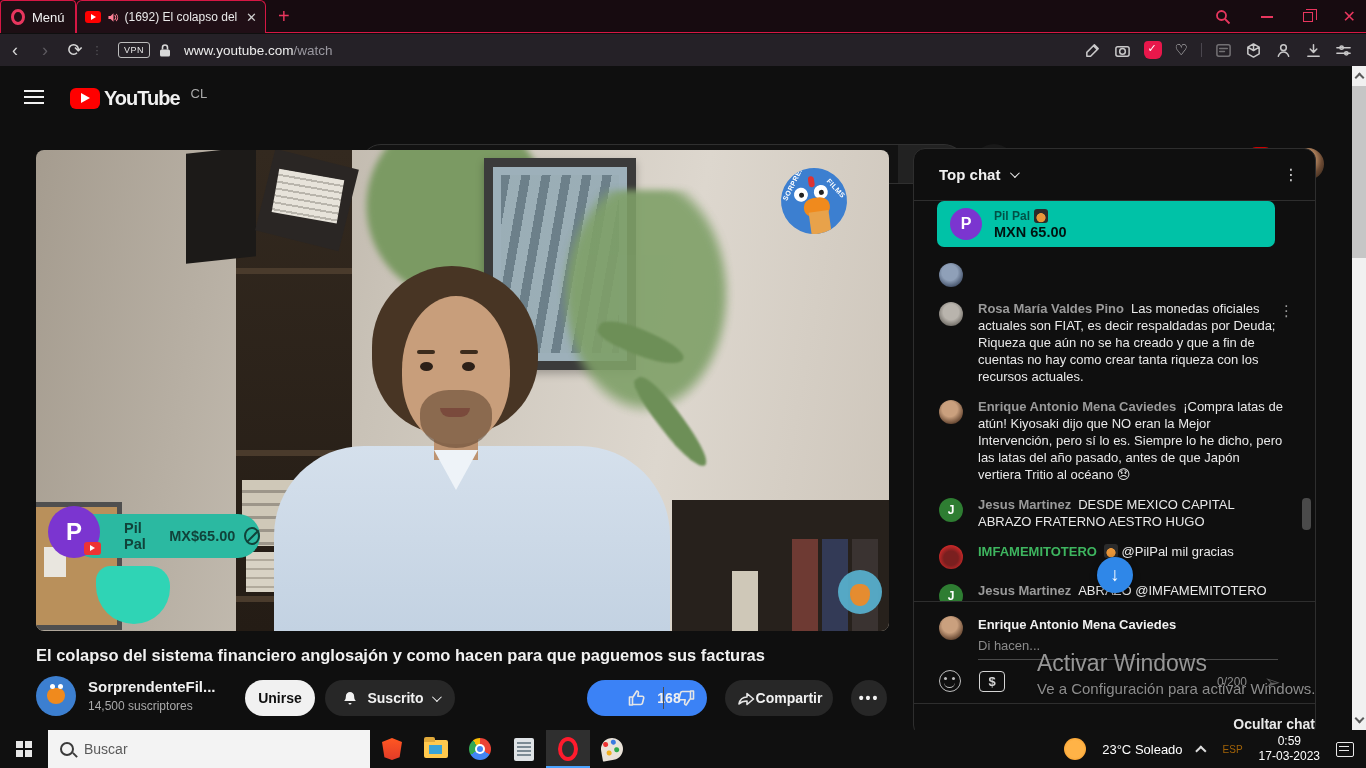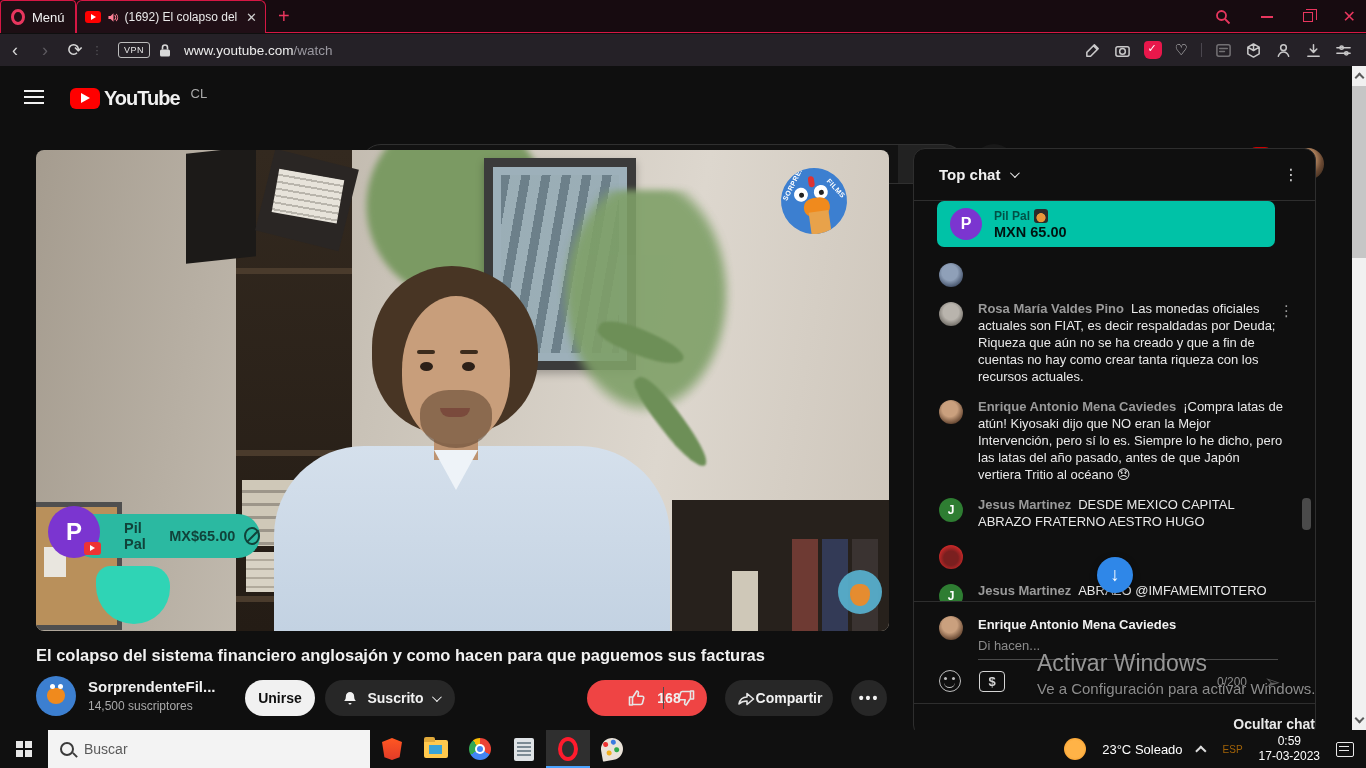--- a/index.html
+++ b/index.html
@@ -122,21 +122,21 @@
   .chav{position:absolute;left:36px;top:676px;width:40px;height:40px;border-radius:50%;background:#3c7fd0;overflow:hidden}
   .chav:before{content:"";position:absolute;left:11px;top:12px;width:18px;height:16px;border-radius:50% 50% 60% 60%;background:#f08a1d}
   .chav:after{content:"";position:absolute;left:14px;top:8px;width:5px;height:5px;border-radius:50%;background:#fff;box-shadow:8px 0 0 #fff}
   .chname{position:absolute;left:88px;top:678px;font-size:15px;font-weight:bold}
   .chsubs{position:absolute;left:88px;top:699px;font-size:12px;color:#aaa}
   .pill{position:absolute;top:680px;height:36px;border-radius:18px;background:#272727;display:flex;align-items:center;justify-content:center;font-size:14px;font-weight:bold;color:#f1f1f1}
   .join{left:245px;width:70px;background:#f1f1f1;color:#0f0f0f}
   .subscribed{left:325px;width:130px;gap:8px}
   .likesep{position:absolute;left:663px;top:687px;width:1px;height:22px;background:#4d4d4d}
   .dislike{left:664px;width:43px;border-radius:0 18px 18px 0;background:transparent}
-  .likewrap{left:587px;width:120px;background:#ef4444}
+  .likewrap{left:587px;width:120px;background:#3b82f6}
   .share{left:725px;width:108px;}
   .morebtn{left:851px;width:36px;letter-spacing:2px}
   .chev{display:inline-block;width:7px;height:7px;border-right:1.8px solid #f1f1f1;border-bottom:1.8px solid #f1f1f1;transform:rotate(45deg) translateY(-2px)}
 
   
   .chat{position:absolute;left:913px;top:148px;width:403px;height:589px;background:#0f0f0f;border:1px solid #2e2e2e;border-radius:12px;overflow:hidden}
   .chat-h{position:absolute;left:0;top:0;width:100%;height:52px;border-bottom:1px solid #2e2e2e;display:flex;align-items:center;padding:0 16px 0 25px}
   .chat-title{font-size:15px;font-weight:bold}
   .chat-h .chev{margin-left:10px}
   .vdots{margin-left:auto;color:#cfcfcf;font-size:16px}
@@ -453,20 +453,21 @@
       <div class="msg">
         <span class="mav av-photo3"></span>
         <div class="mtext"><span class="mauthor">Enrique Antonio Mena Caviedes</span><span>¡Compra latas de atún! Kiyosaki dijo que NO eran la Mejor Intervención, pero sí lo es. Siempre lo he dicho, pero las latas del año pasado, antes de que Japón vertiera Tritio al océano 😞</span></div>
       </div>
       <div class="msg">
         <span class="mav av-green">J</span>
         <div class="mtext"><span class="mauthor">Jesus Martinez</span><span>DESDE MEXICO CAPITAL ABRAZO FRATERNO AESTRO HUGO</span></div>
       </div>
       <div class="msg">
         <span class="mav av-red"></span>
+        <div class="mtext"><span class="mauthor member">IMFAMEMITOTERO</span><span class="badge14"></span> <span>@PilPal mil gracias</span></div>
       </div>
       <div class="msg">
         <span class="mav av-green">J</span>
         <div class="mtext"><span class="mauthor">Jesus Martinez</span><span>ABRAZO @IMFAMEMITOTERO</span></div>
       </div>
 
     </div>
 
     <div class="jump">↓</div>
     <div class="cscroll"></div>

